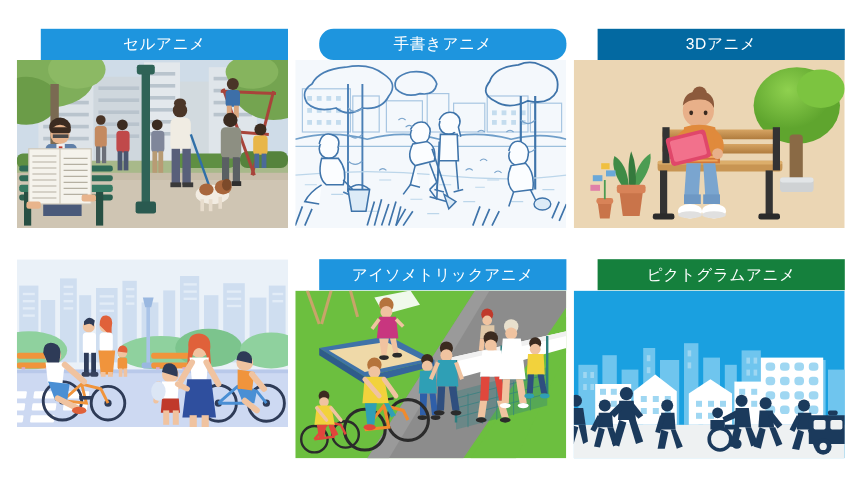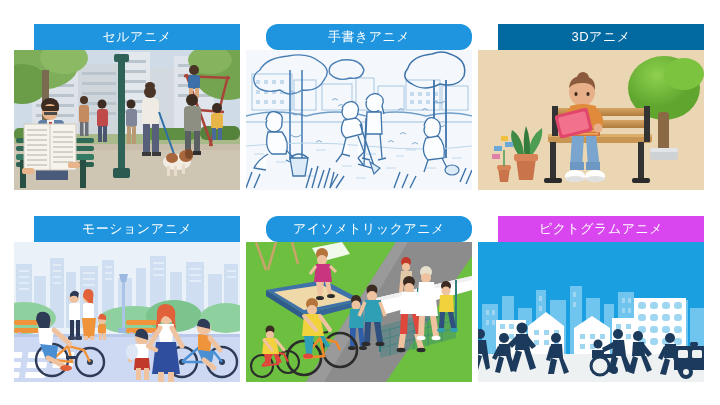--- a/index.html
+++ b/index.html
@@ -414,21 +414,20 @@
             <rect x="27" y="92" width="8" height="5" fill="#6aa8d8"></rect>
             <rect x="14" y="104" width="8" height="5" fill="#e07fa8"></rect>
             <rect x="23" y="86" width="7" height="5" fill="#f0c040"></rect>
           </g>
         </g>
       </svg>
     </div>
   </div>
 
   <div class="panel row2">
-    <div class="panel-header" style="background: rgb(30, 149, 222); color: rgb(255, 255, 255);">モーションアニメ</div>
     <div class="panel-art">
       <svg viewBox="0 0 226 140" xmlns="http://www.w3.org/2000/svg">
         <defs>
             <clipPath id="c4">
               <rect x="0" y="0" width="226" height="140"></rect>
             </clipPath>
           </defs>
         <g clip-path="url(#c4)">
           <rect x="0" y="0" width="226" height="140" fill="#eaf1f8"></rect>
 
@@ -583,21 +582,21 @@
             <path d="M134 104 L142 108" stroke="#f0c3a0" stroke-width="4.5" stroke-linecap="round"></path>
             <path d="M118 104 L116 118" stroke="#f0c3a0" stroke-width="4.5" stroke-linecap="round"></path>
             <ellipse cx="118" cy="110" rx="6" ry="8" fill="#dce6f5"></ellipse>
           </g>
         </g>
       </svg>
     </div>
   </div>
 
   <div class="panel row2">
-    <div class="panel-header" style="background: rgb(30, 149, 222); color: rgb(255, 255, 255); border-radius: 12px;">アイソメトリックアニメ</div>
+    <div class="panel-header" style="background: rgb(30, 149, 222); color: rgb(255, 255, 255);">アイソメトリックアニメ</div>
     <div class="panel-art">
       <svg viewBox="0 0 226 140" xmlns="http://www.w3.org/2000/svg">
         <defs>
             <clipPath id="c5">
               <rect x="0" y="0" width="226" height="140"></rect>
             </clipPath>
           </defs>
         <g clip-path="url(#c5)">
           <rect x="0" y="0" width="226" height="140" fill="#6cbf3f"></rect>
 
@@ -736,21 +735,21 @@
             <path d="M28 112 L32 122 L36 120 L32 112 Z" fill="#e0473c"></path>
             <path d="M30 98 L38 108" stroke="#f0c3a0" stroke-width="3" stroke-linecap="round"></path>
             <path d="M18 98 L26 108" stroke="#f0c3a0" stroke-width="3" stroke-linecap="round"></path>
           </g>
         </g>
       </svg>
     </div>
   </div>
 
   <div class="panel row2">
-    <div class="panel-header" style="background: #d946ef; color: rgb(255, 255, 255);">ピクトグラムアニメ</div>
+    <div class="panel-header" style="background: #15803d; color: rgb(255, 255, 255);">ピクトグラムアニメ</div>
     <div class="panel-art">
       <svg viewBox="0 0 226 140" xmlns="http://www.w3.org/2000/svg">
         <defs>
             <clipPath id="c6">
               <rect x="0" y="0" width="226" height="140"></rect>
             </clipPath>
           </defs>
         <g clip-path="url(#c6)">
           <rect x="0" y="0" width="226" height="140" fill="#1aa0e0"></rect>
 

